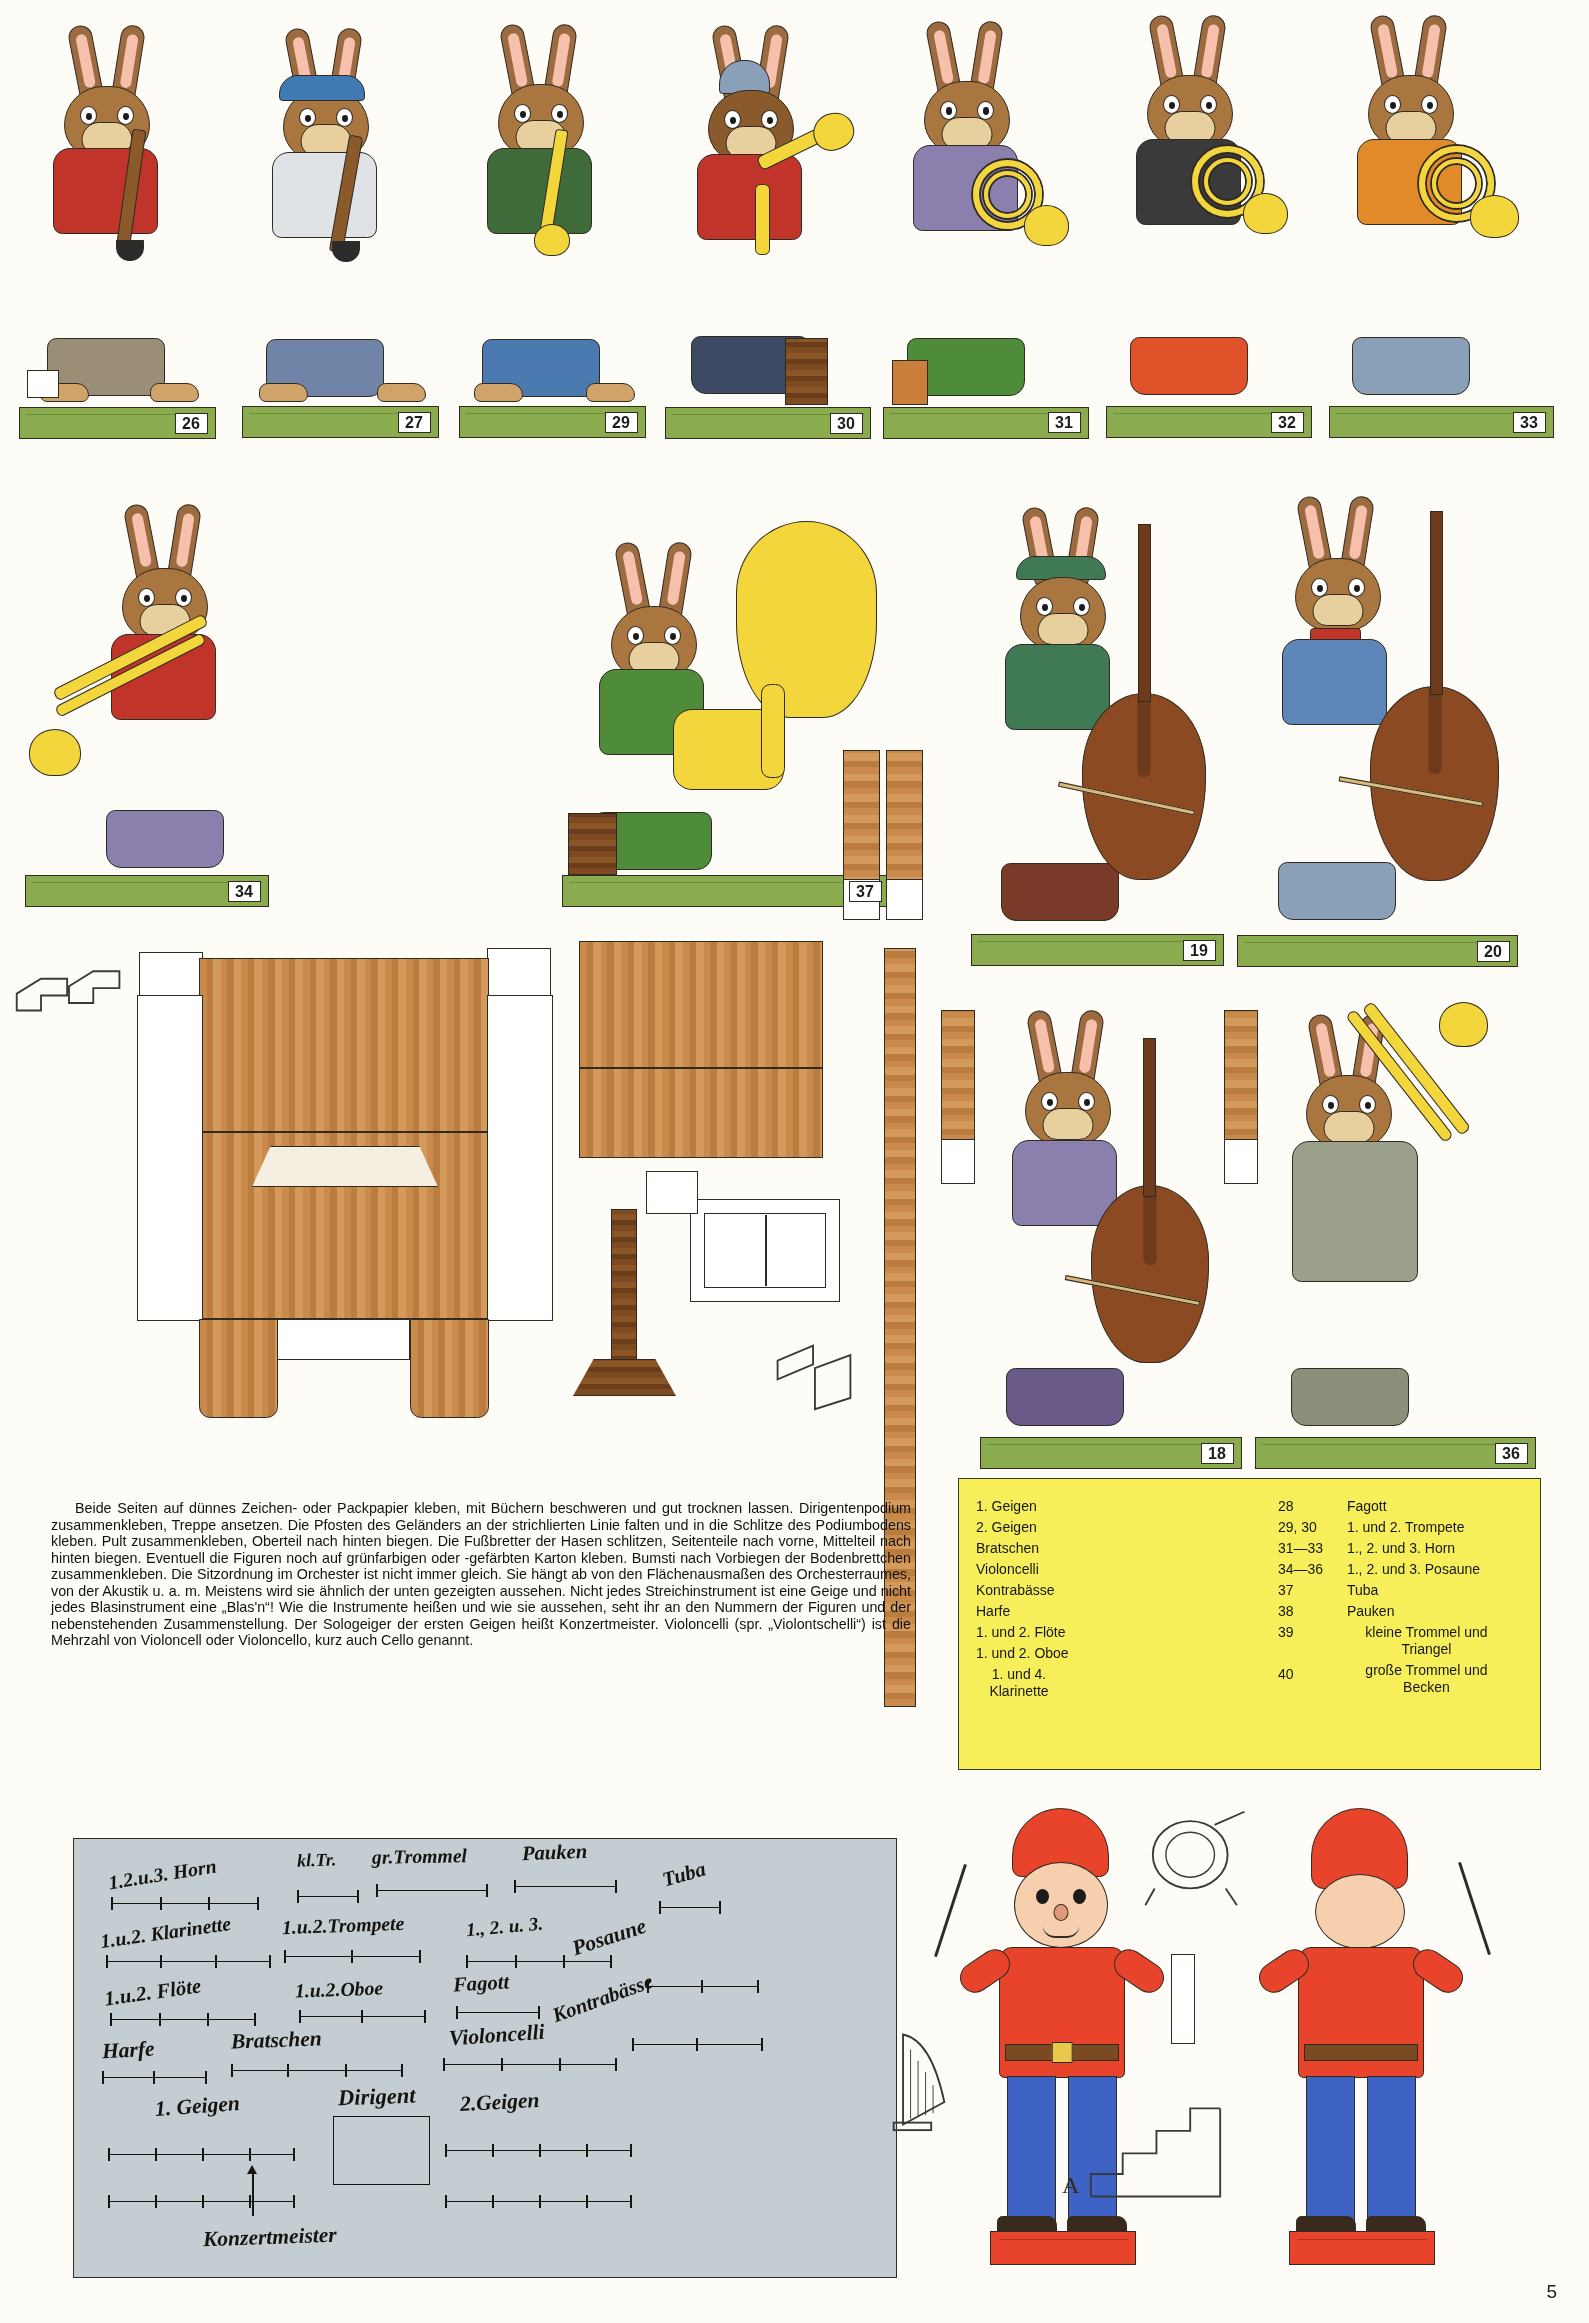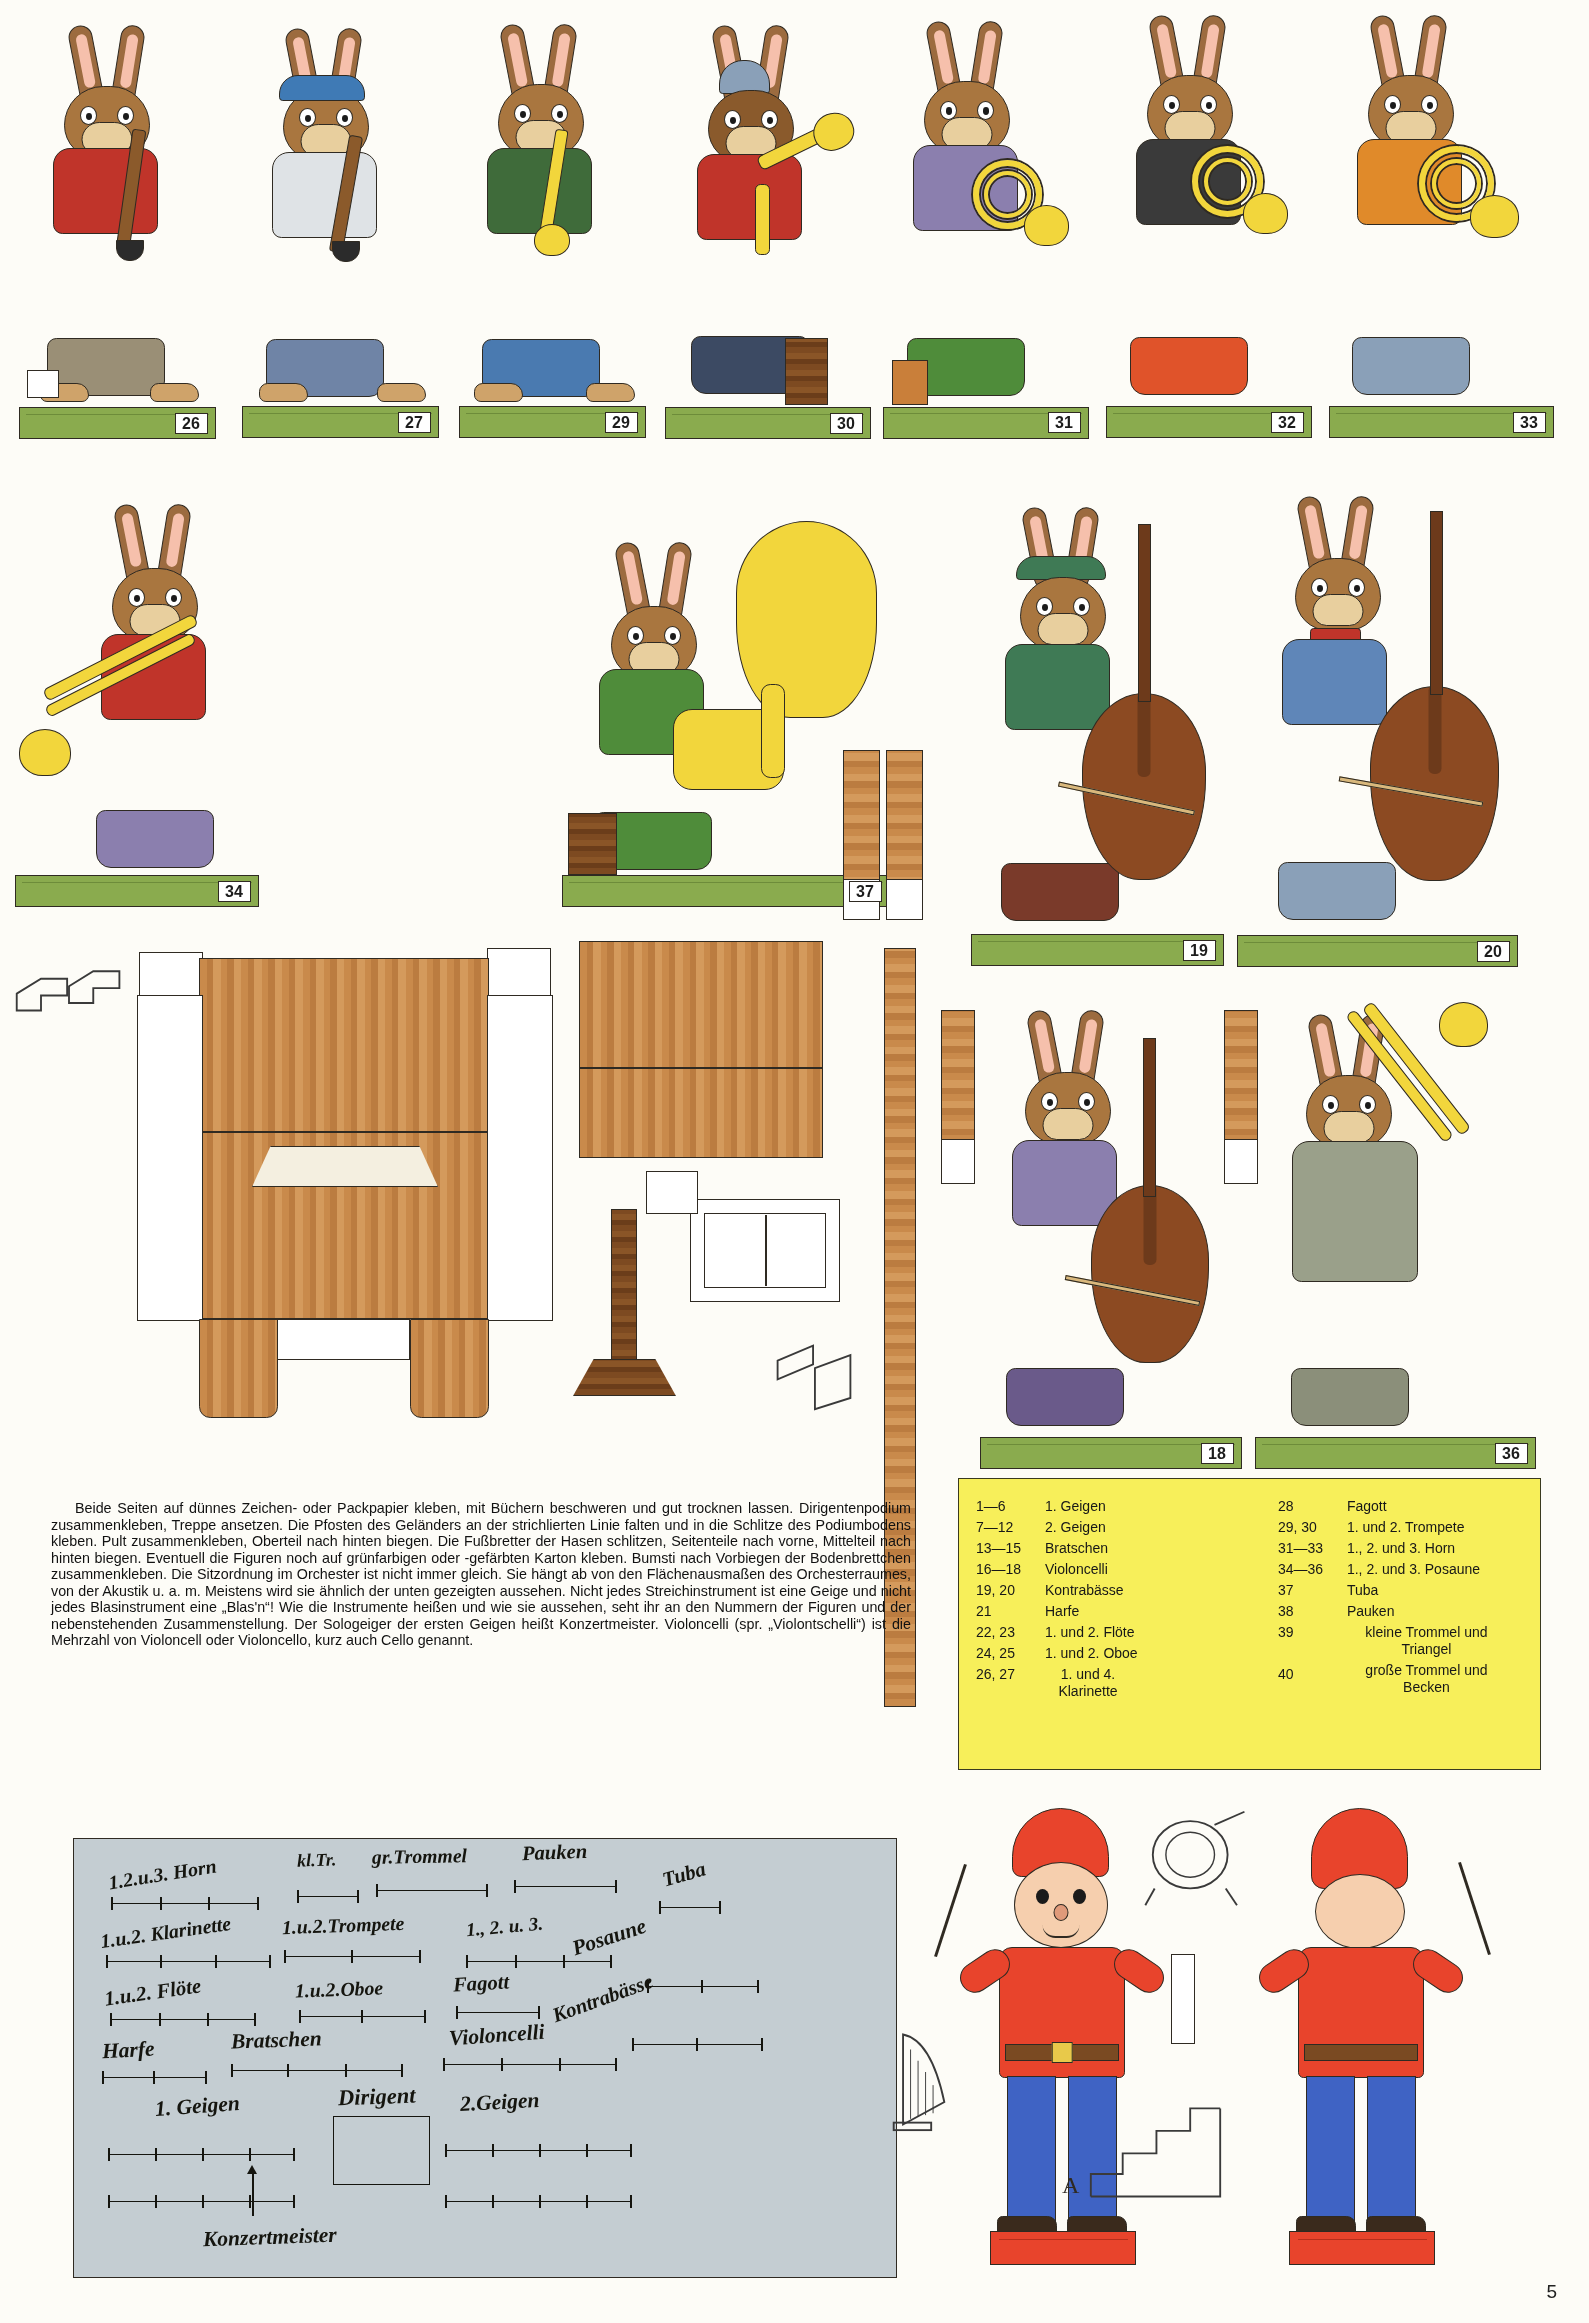--- a/index.html
+++ b/index.html
@@ -385,21 +385,21 @@
       <div class="horn-ring" style="left:90px; top:131px; width:75px; height:75px;"></div>
       <div class="horn-ring" style="left:103px; top:144px; width:49px; height:49px; border-width:4.7px;"></div>
       <div class="bell" style="left:141px; top:180px; width:49px; height:43px;"></div>
       <div class="base">
           <div class="platebg"></div>
         <div class="numbox">33</div>
         </div>
     </div>
   </div>
 
-  <div class="fig" style="left:15px; top:495px; width:244px; height:412px;">
+  <div class="fig" style="left:25px; top:495px; width:244px; height:412px;">
     <div class="body-wrap">
       <div class="ears" style="left:97px; transform:none; top:9.4px;">
           <div class="ear left"></div>
           <div class="ear right"></div>
         </div>
       <div class="head" style="left:97px; transform:none; top:73px;">
         <div class="eye l">
             <i></i>
           </div>
           <div class="eye r">
@@ -606,31 +606,20 @@
     </svg>
   </div>
 
   <div class="instructions">
     <p>Beide Seiten auf dünnes Zeichen- oder Packpapier kleben, mit Büchern beschweren und gut trocknen lassen. Dirigentenpodium zusammenkleben, Treppe ansetzen. Die Pfosten des Geländers an der strichlierten Linie falten und in die Schlitze des Podiumbodens kleben. Pult zusammenkleben, Oberteil nach hinten biegen. Die Fußbretter der Hasen schlitzen, Seitenteile nach vorne, Mittelteil nach hinten biegen. Eventuell die Figuren noch auf grünfarbigen oder -gefärbten Karton kleben. Bumsti nach Vorbiegen der Bodenbrettchen zusammenkleben. Die Sitzordnung im Orchester ist nicht immer gleich. Sie hängt ab von den Flächenausmaßen des Orchesterraumes, von der Akustik u. a. m. Meistens wird sie ähnlich der unten gezeigten aussehen. Nicht jedes Streichinstrument ist eine Geige und nicht jedes Blasinstrument eine „Blas'n“! Wie die Instrumente heißen und wie sie aussehen, seht ihr an den Nummern der Figuren und der nebenstehenden Zusammenstellung. Der Sologeiger der ersten Geigen heißt Konzertmeister. Violoncelli (spr. „Violontschelli“) ist die Mehrzahl von Violoncell oder Violoncello, kurz auch Cello genannt.</p>
   </div>
 
   <div class="legend">
     <div class="cols">
       <div class="col a">
-        <div class="nums">
-          <div class="row">1—6</div>
-          <div class="row">7—12</div>
-          <div class="row">13—15</div>
-          <div class="row">16—18</div>
-          <div class="row">19, 20</div>
-          <div class="row">21</div>
-          <div class="row">22, 23</div>
-          <div class="row">24, 25</div>
-          <div class="row">26, 27</div>
-        </div>
         <div class="names">
           <div class="row">1. Geigen</div>
           <div class="row">2. Geigen</div>
           <div class="row">Bratschen</div>
           <div class="row">Violoncelli</div>
           <div class="row">Kontrabässe</div>
           <div class="row">Harfe</div>
           <div class="row">1. und 2. Flöte</div>
           <div class="row">1. und 2. Oboe</div>
           <div class="row two" style="width:86px;">1. und 4. Klarinette</div>

